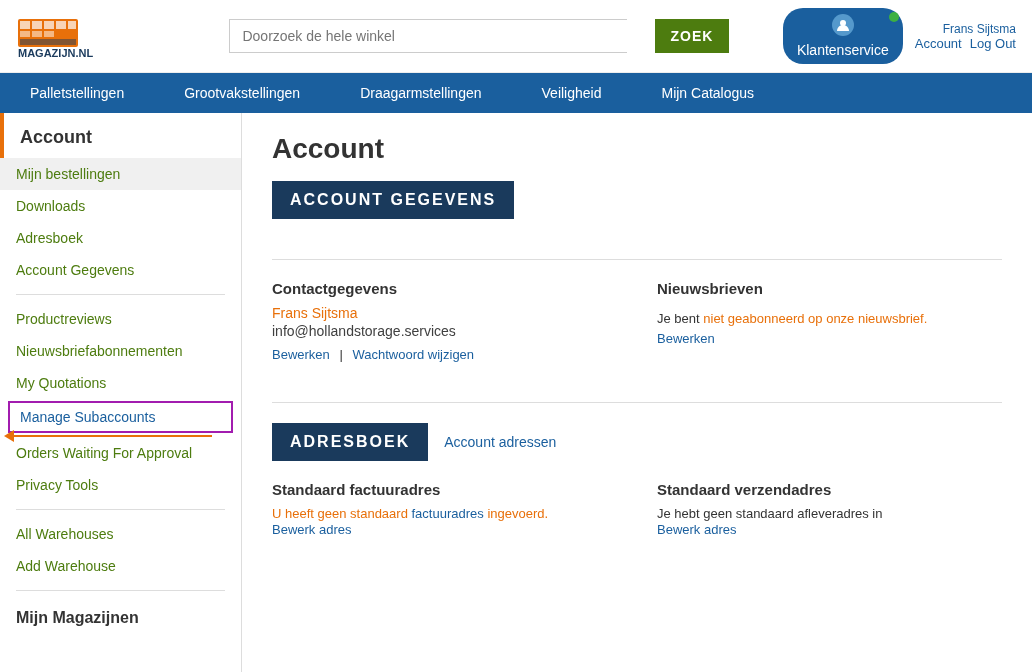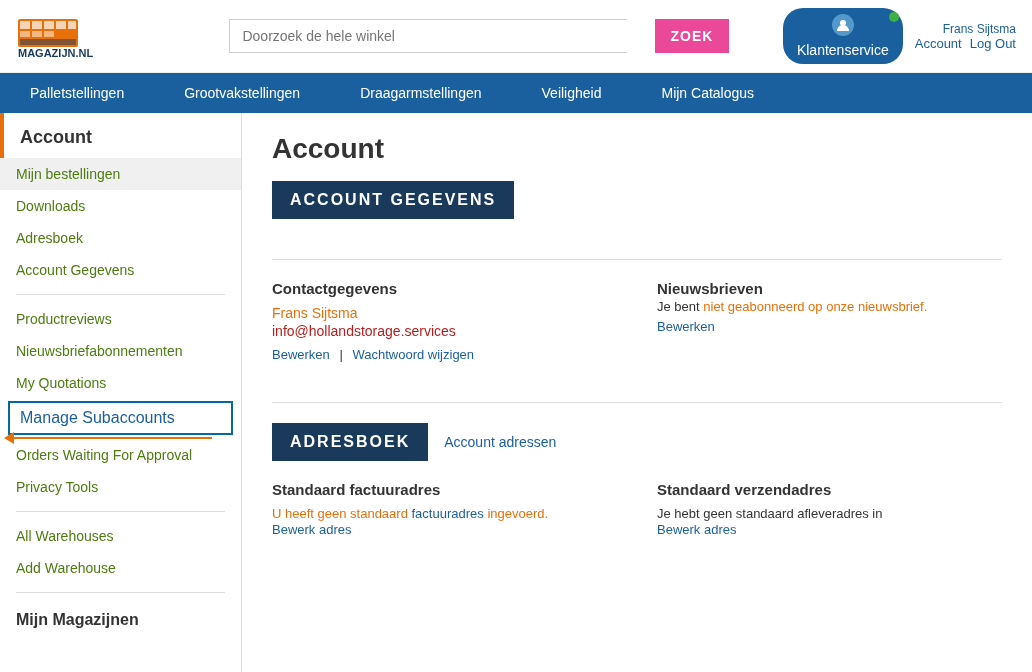--- a/index.html
+++ b/index.html
@@ -32,21 +32,21 @@
     }
     .search-input {
       flex: 1;
       padding: 8px 12px;
       border: 1px solid #ccc;
       border-right: none;
       font-size: 14px;
       color: #999;
     }
     .search-btn {
-      background: #ec4899;
+      background: #4d7c0f;
       color: #fff;
       border: none;
       padding: 8px 16px;
       cursor: pointer;
       font-size: 14px;
       font-weight: bold;
       letter-spacing: 1px;
     }
     .top-right {
       display: flex;
@@ -151,27 +151,27 @@
     }
     .sidebar-item.active {
       background: #f0f0f0;
     }
     .sidebar-divider {
       border: none;
       border-top: 1px solid #ddd;
       margin: 8px 16px;
     }
     .sidebar-item-highlighted {
-      border: 2px solid #0369a1;
+      border: 2px solid #a21caf;
       margin: 2px 8px;
       padding: 6px 10px;
       color: #1a5f9e;
       cursor: pointer;
       display: block;
-      font-size: 16px;
+      font-size: 14px;
       text-decoration: none;
     }
     .arrow-container {
       display: flex;
       align-items: center;
       padding: 0 0 0 8px;
     }
     .arrow-line {
       width: 200px;
       height: 2px;
@@ -224,40 +224,40 @@
       font-weight: bold;
       font-size: 15px;
       margin-bottom: 8px;
     }
     .contact-name {
       color: #e8700a;
       font-size: 14px;
       margin-bottom: 2px;
     }
     .contact-email {
-      color: #b91c1c;
+      color: #404040;
       font-size: 14px;
       margin-bottom: 8px;
     }
     .contact-links {
       font-size: 13px;
       color: #1a5f9e;
     }
     .contact-links a { color: #1a5f9e; text-decoration: none; }
     .contact-links span { color: #333; margin: 0 6px; }
 
     .two-col {
       display: flex;
       gap: 40px;
     }
     .col-left { flex: 1; }
     .col-right { flex: 1; }
 
     .newsletter-section { margin-bottom: 20px; }
-    .newsletter-title { font-weight: bold; font-size: 15px; margin-bottom: 2px; }
+    .newsletter-title { font-weight: bold; font-size: 15px; margin-bottom: 14px; }
     .newsletter-text { font-size: 13px; color: #333; margin-bottom: 4px; }
     .newsletter-text span { color: #e8700a; }
     .newsletter-link { color: #1a5f9e; font-size: 13px; text-decoration: none; }
 
     .adresboek-header {
       display: flex;
       align-items: center;
       gap: 16px;
       margin-bottom: 20px;
     }

